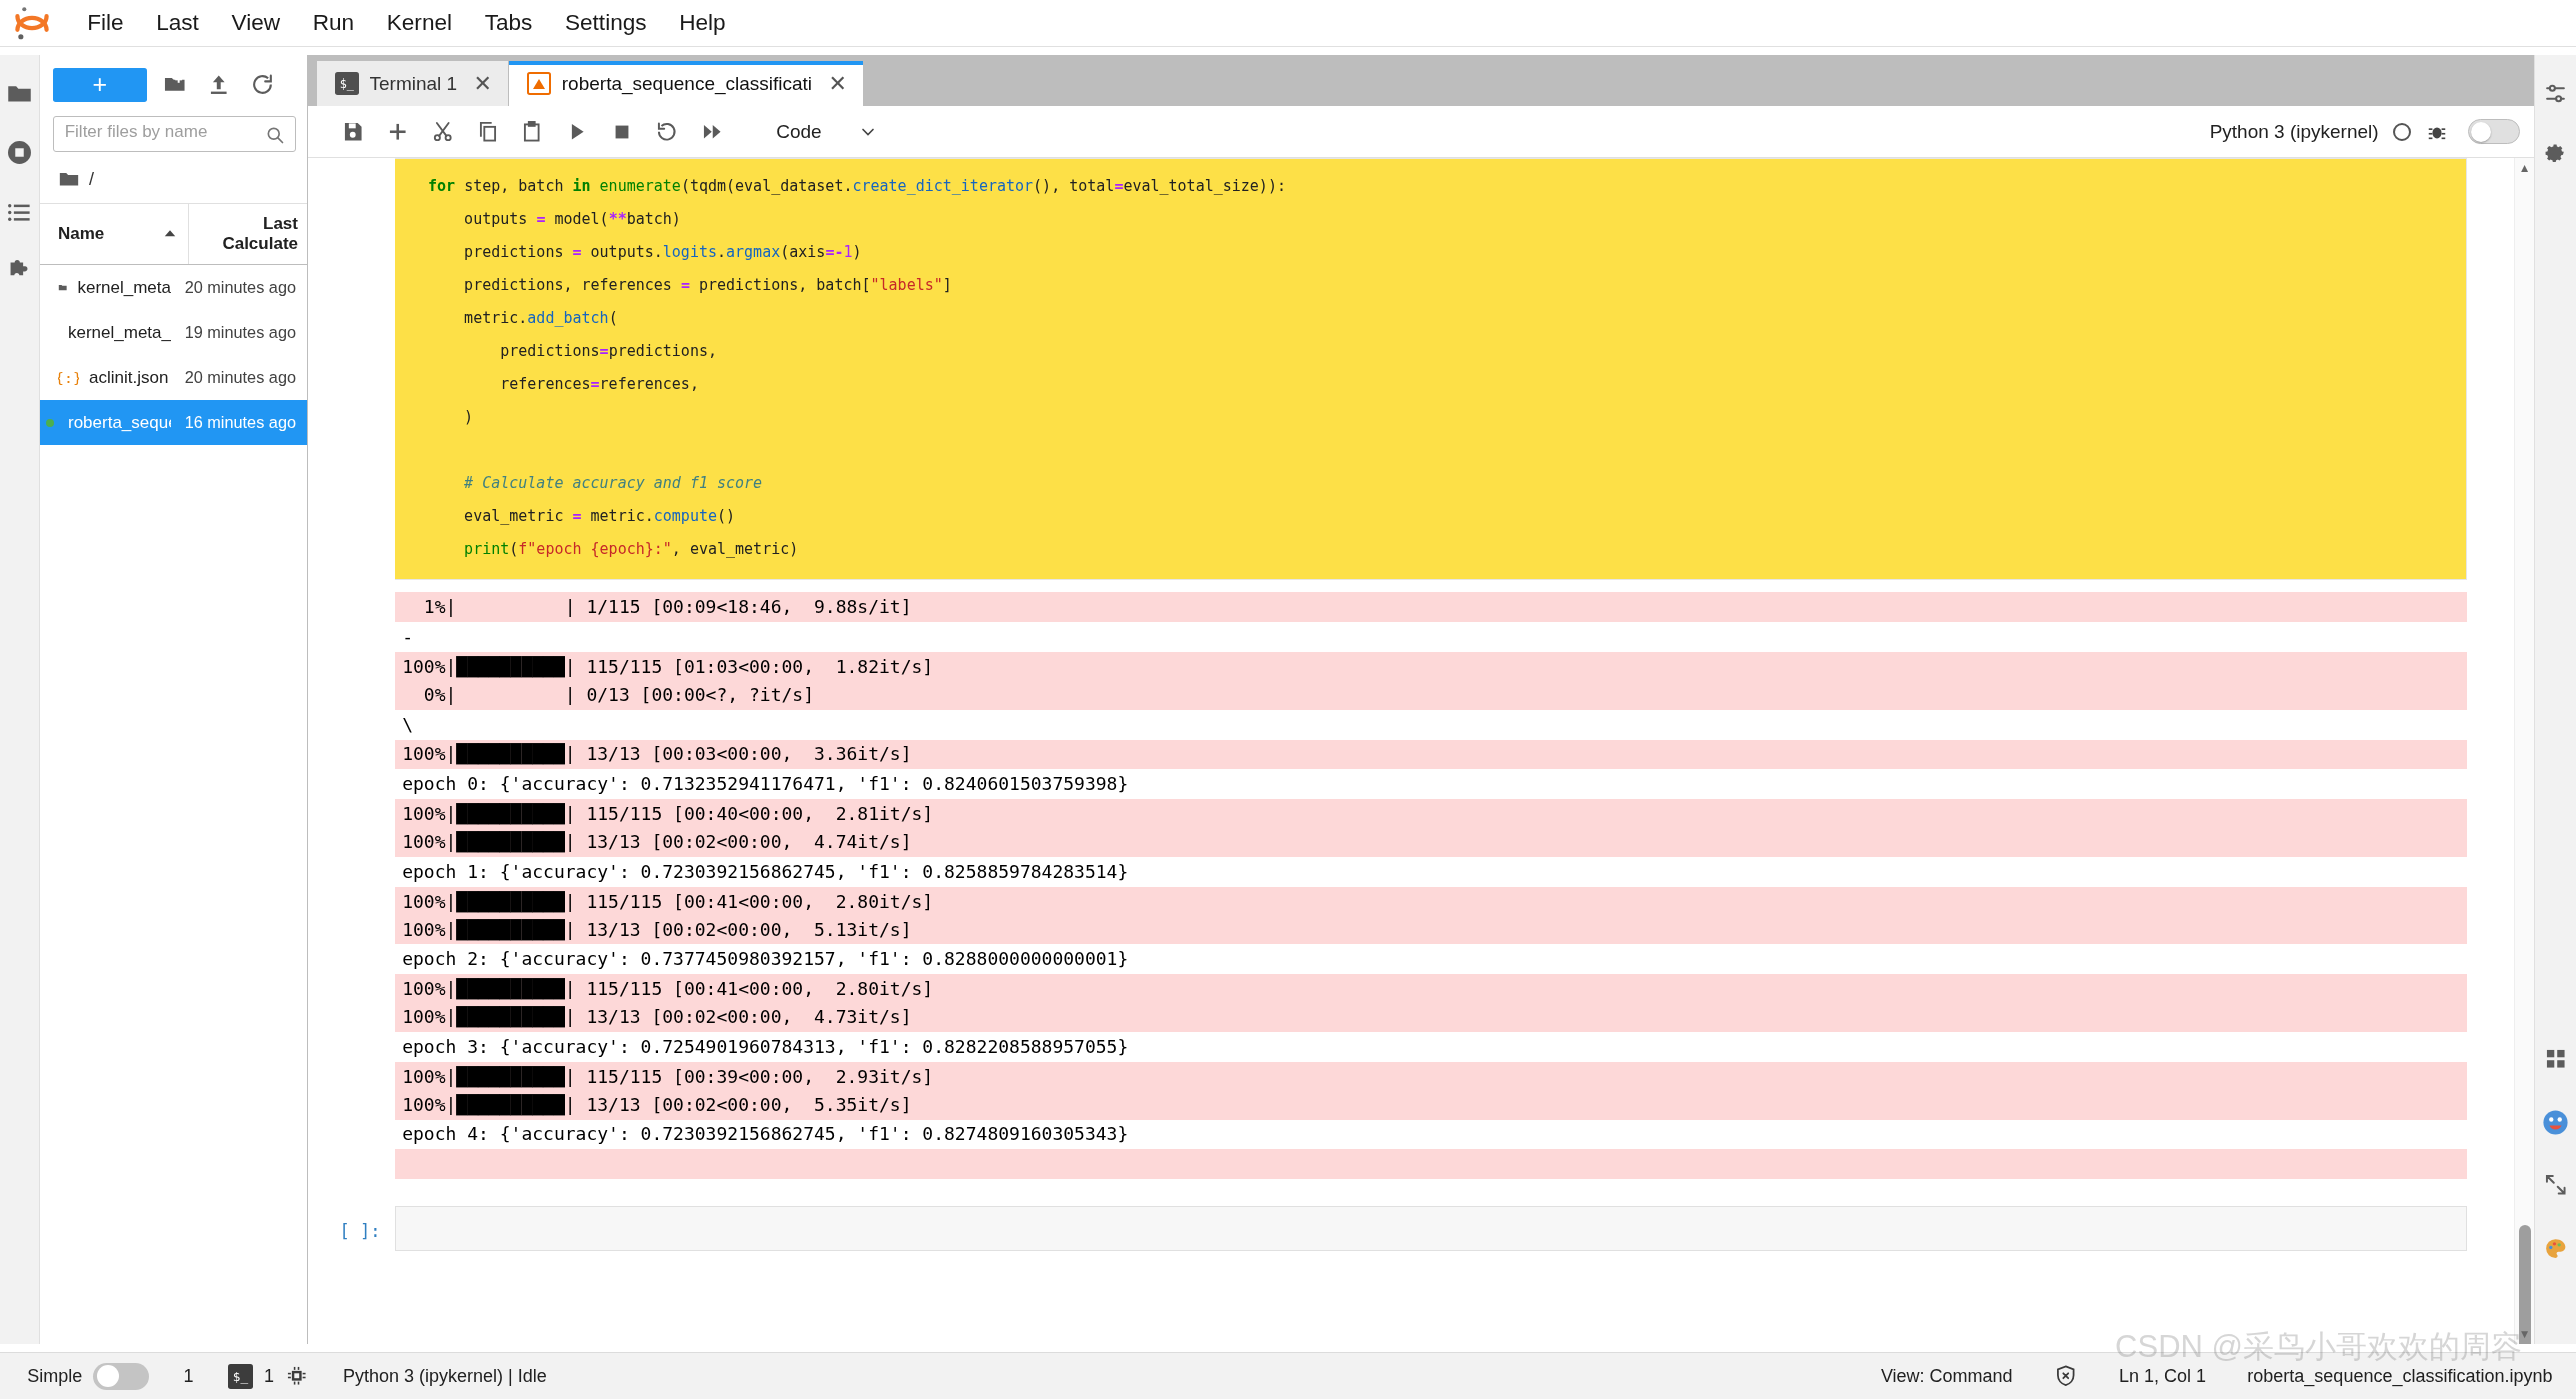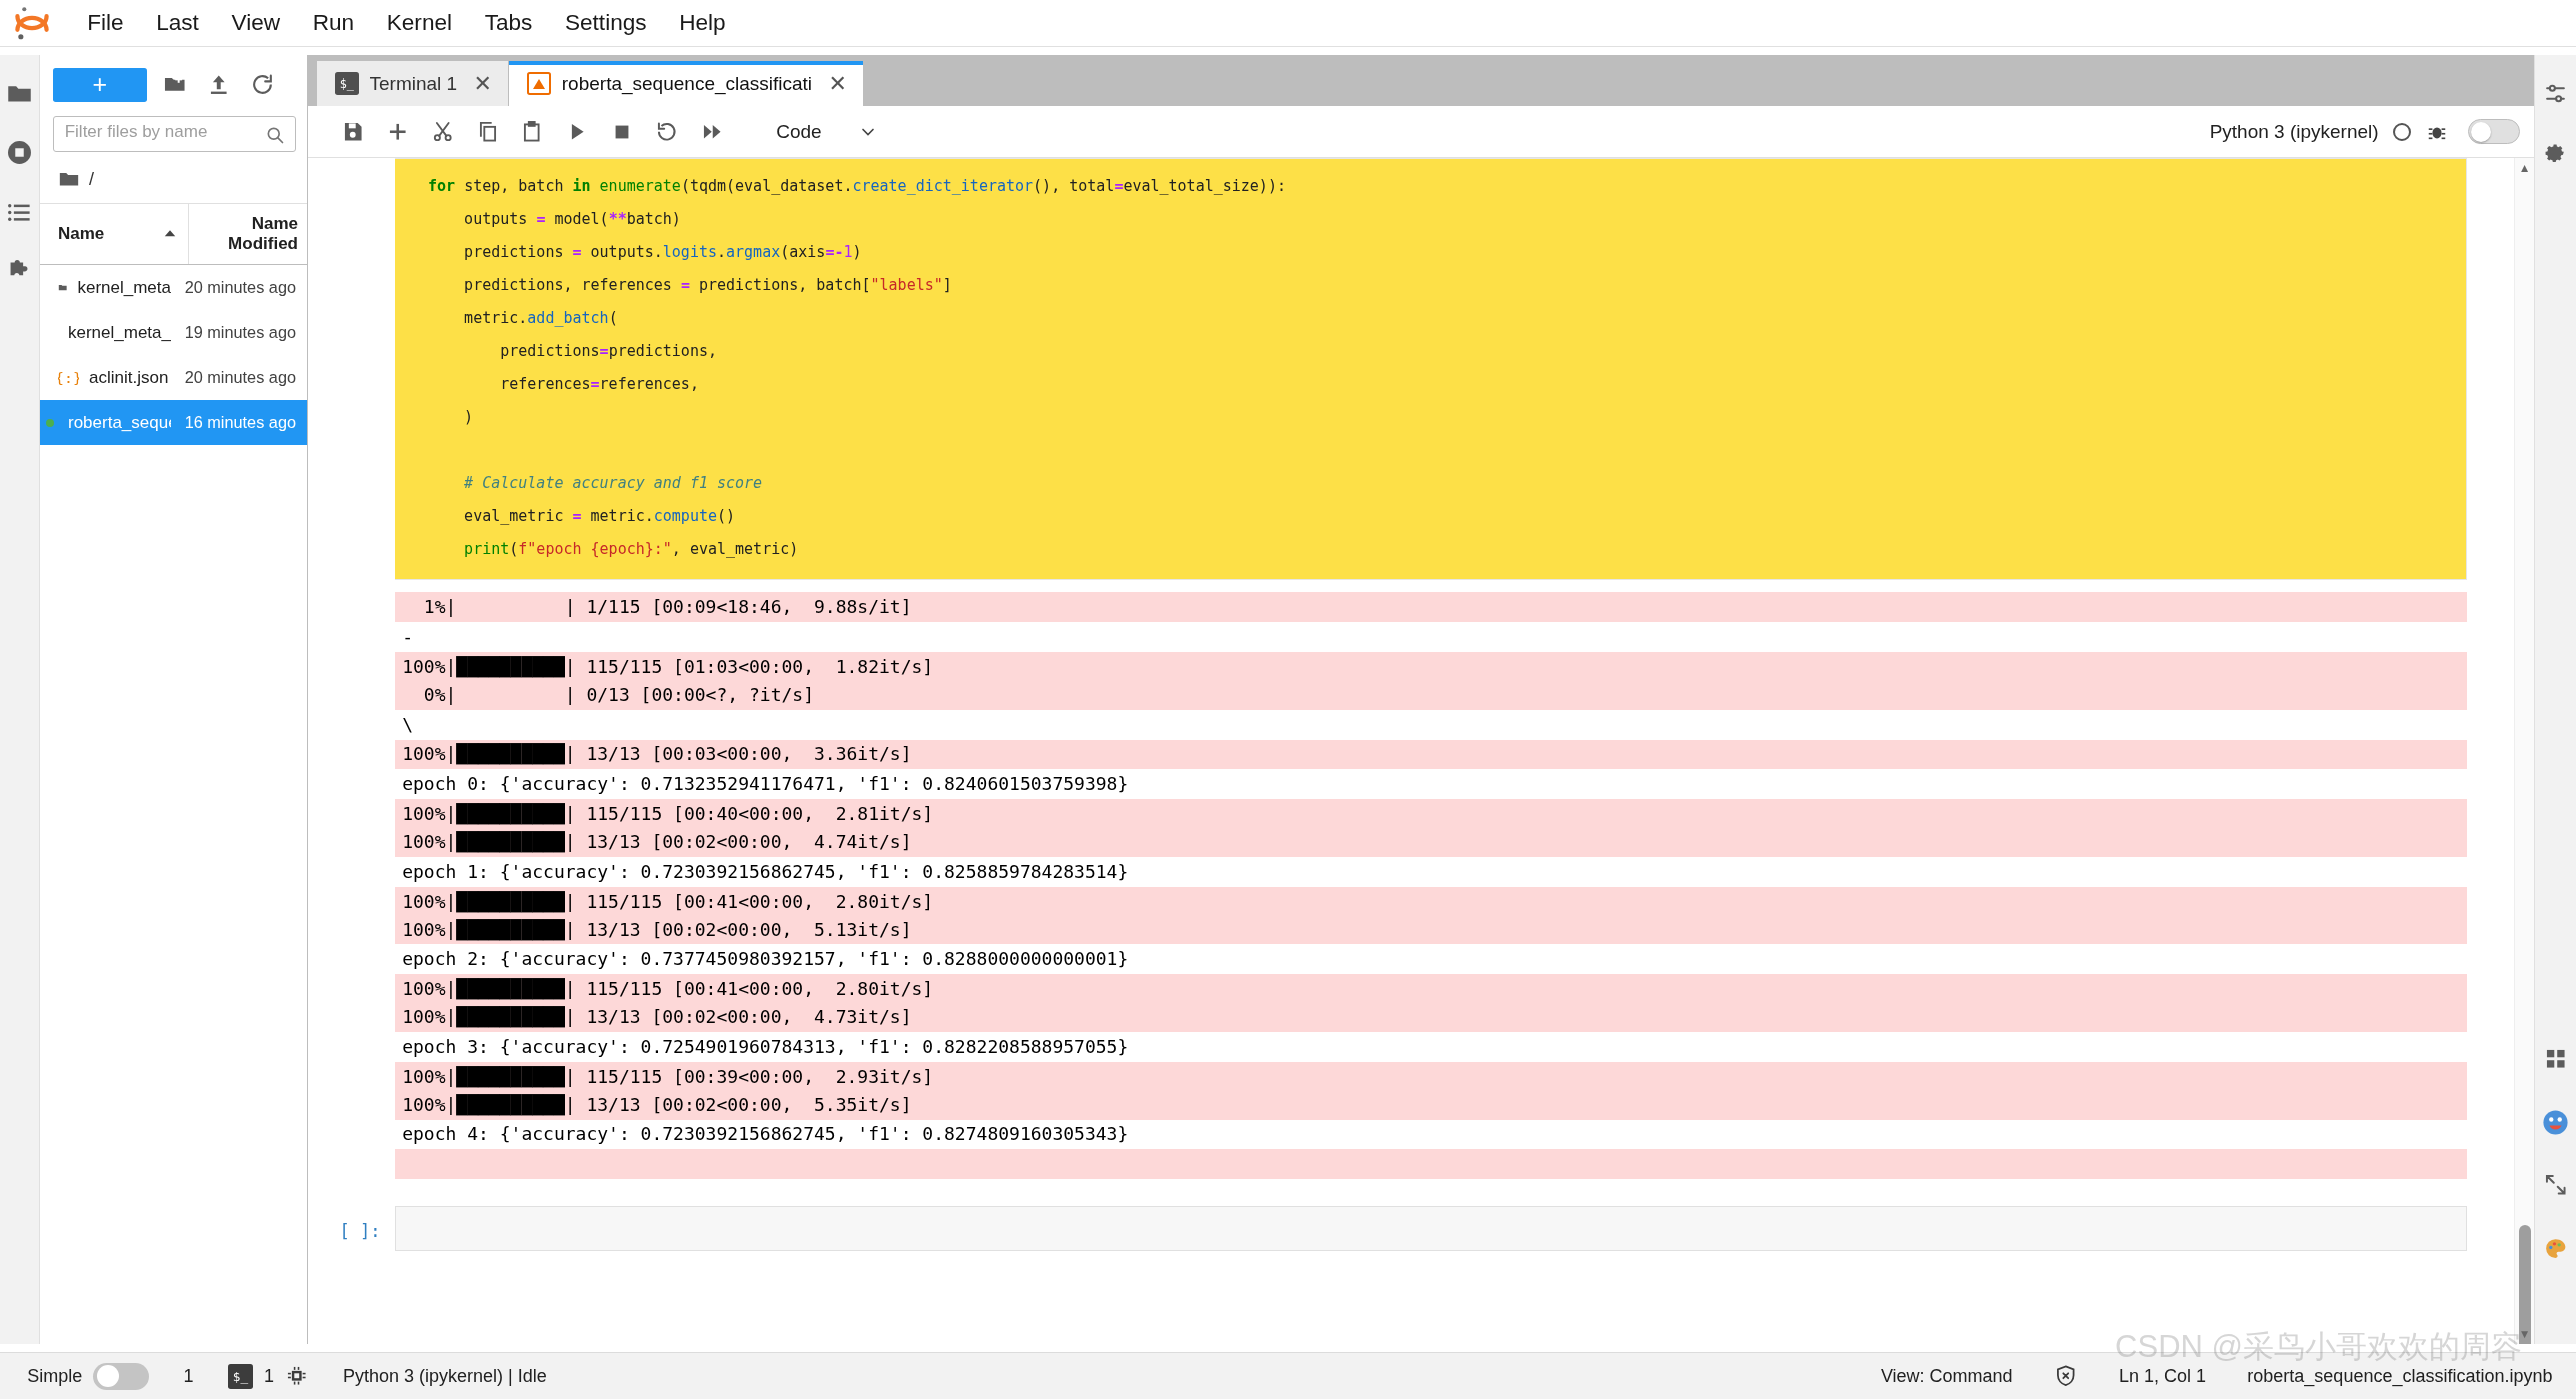--- a/index.html
+++ b/index.html
@@ -318,21 +318,21 @@
         <span>/</span>
       </div>
 
       <div class="fb-header">
         <div class="fb-h-name">
           <span>Name</span>
           <svg width="18" height="18" viewBox="0 0 24 24" fill="#444">
             <path d="M12 7l7 8H5z"></path>
           </svg>
         </div>
-        <div class="fb-h-mod">Name Modified</div>
+        <div class="fb-h-mod">Last Calculate</div>
       </div>
 
       <div>
         <div class="fb-row">
           <div class="fb-name">
             <svg width="21" height="21" viewBox="0 0 24 24" fill="#5c5c5c">
                 <path d="M2 5.5h7l2 2.2h11V19H2z"></path>
               </svg>
             <span>kernel_meta</span>
           </div>

